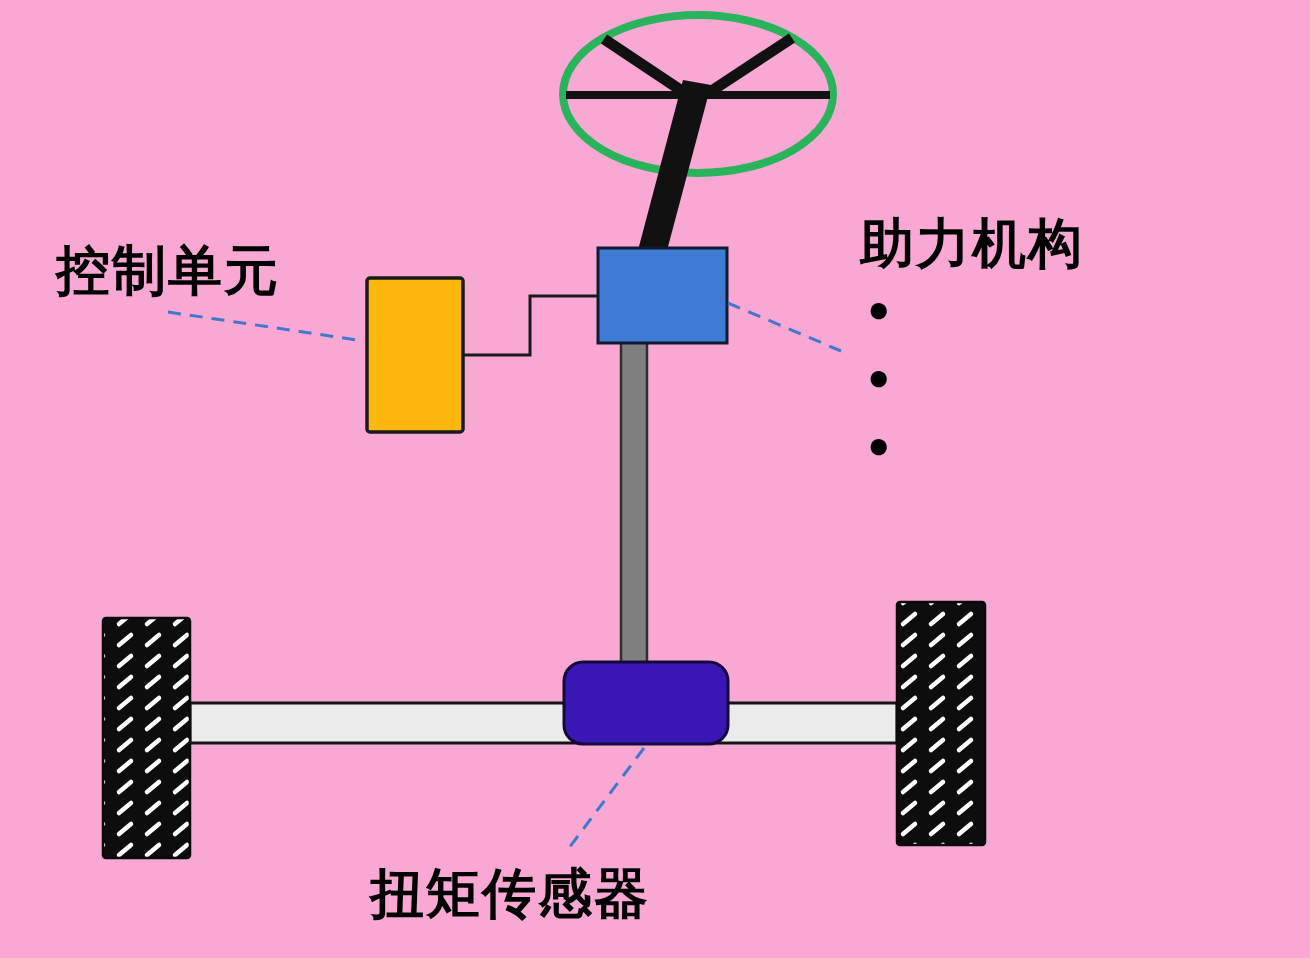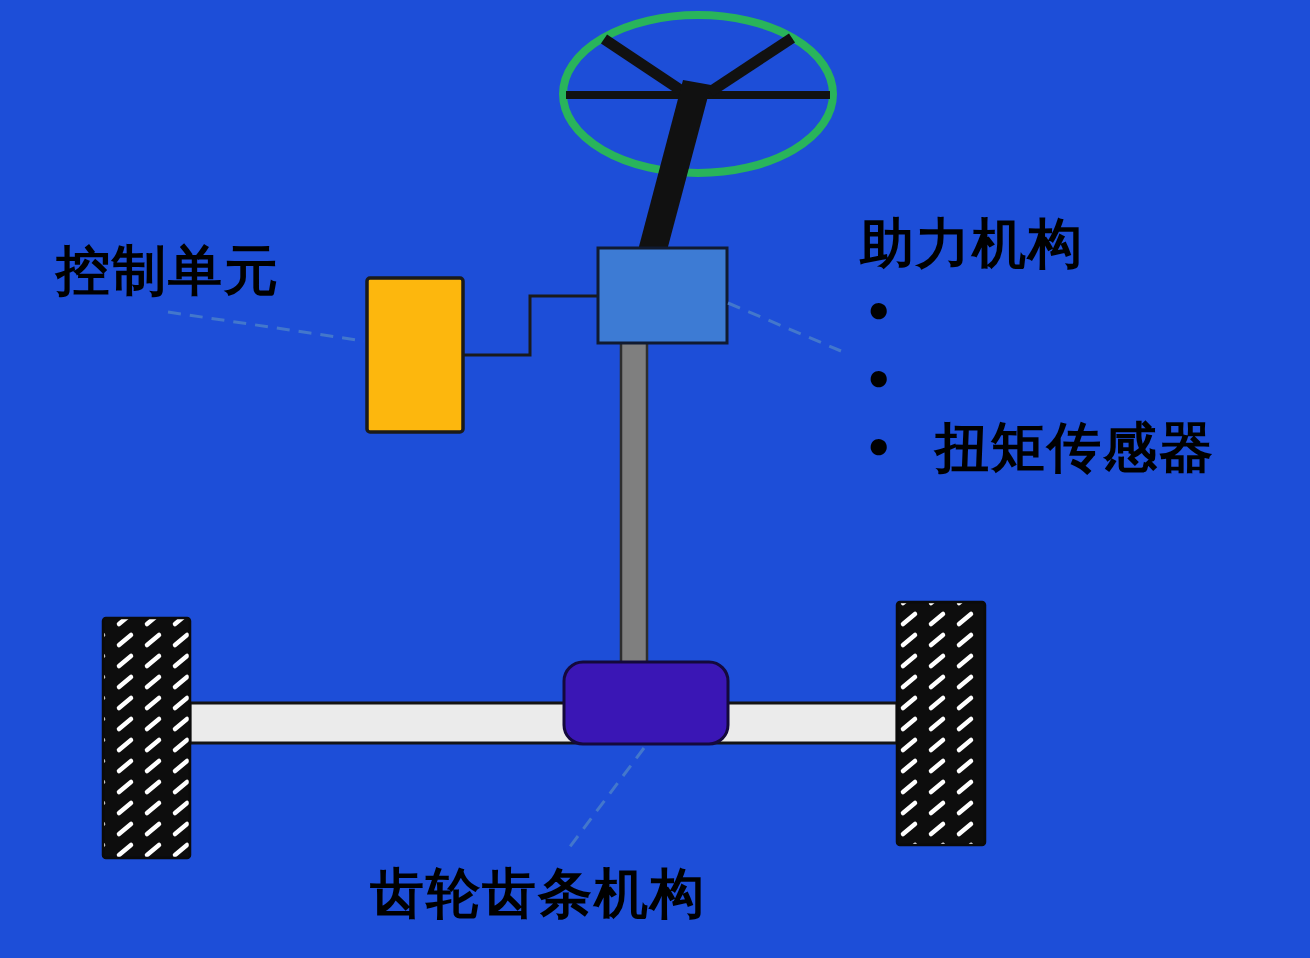--- a/index.html
+++ b/index.html
@@ -4,21 +4,21 @@
 <style>
   html, body {
     margin: 0;
     padding: 0;
     background: #fbfcfe;
   }
   .stage {
     position: relative;
     width: 1310px;
     height: 958px;
-    background: #1d4ed8;
+    background: #f9a8d4;
     overflow: hidden;
     font-family: "DejaVu Sans", "Liberation Sans", sans-serif;
   }
   .stage svg {
     position: absolute;
     left: 0;
     top: 0;
   }
   .label {
     position: absolute;
@@ -96,19 +96,18 @@
   <div class="assist-block">
     <div class="assist-title">助力机构</div>
     <div class="assist-item">
       <span class="bullet">•</span>
     </div>
     <div class="assist-item">
       <span class="bullet">•</span>
     </div>
     <div class="assist-item">
       <span class="bullet">•</span>
-      <span>扭矩传感器</span>
     </div>
   </div>
 
-  <div class="label rack-label">齿轮齿条机构</div>
+  <div class="label rack-label">扭矩传感器</div>
 
 </div>
 
 </body></html>

